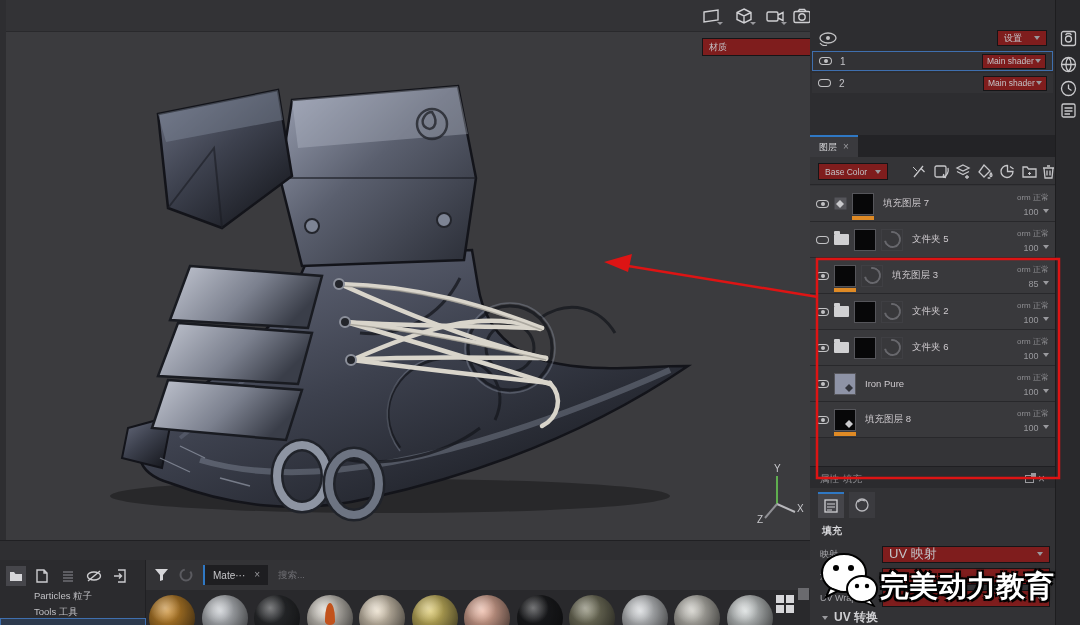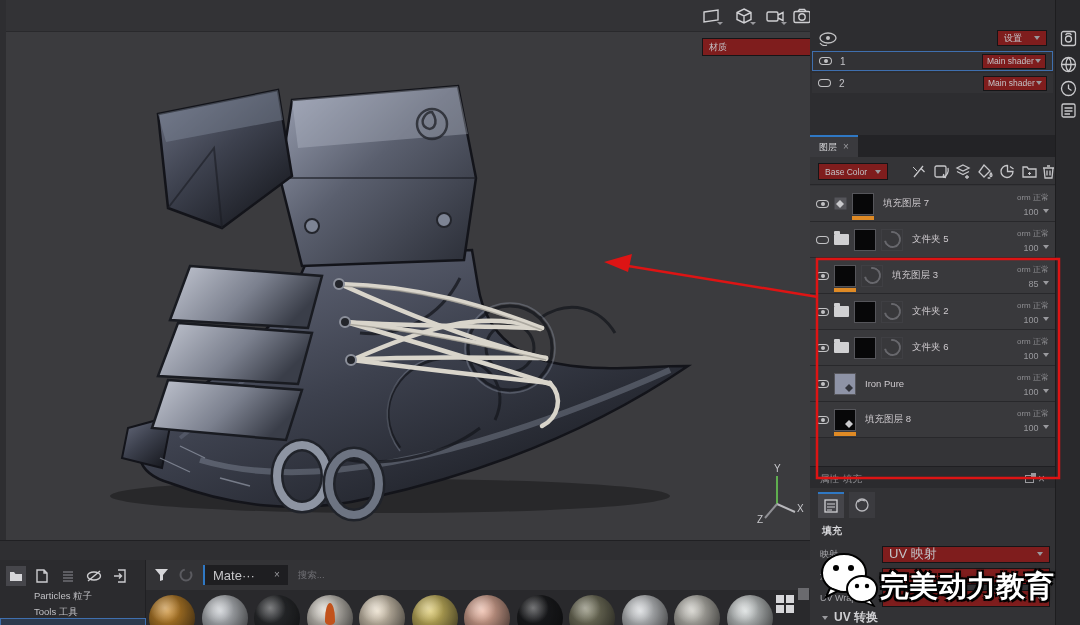--- a/index.html
+++ b/index.html
@@ -117,21 +117,21 @@
   .sh-ic { position:absolute; top:566px; width:20px; height:20px; display:flex;
          align-items:center; justify-content:center; }
   .sh-ic svg { stroke:#cccccf; fill:none; stroke-width:1.4; }
   .tree-item { position:absolute; left:0; width:146px; height:15px; font-size:9.5px;
          color:#c0c0c4; padding-left:34px; display:flex; align-items:center; }
   #tree-sel { left:0; top:618px; width:146px; height:7px; background:#2d3a4d;
          border:1px solid #3f6fae; border-bottom:none; }
   #search-row { left:146px; top:560px; width:664px; height:30px; background:#333336;
          display:flex; align-items:center; gap:10px; padding:0 8px; }
   #filter-tag { height:20px; background:#1e1e21; border-left:2px solid #2f78c4;
-         display:flex; align-items:center; gap:19px; padding:0 8px; font-size:13px; color:#c6c6c9; }
+         display:flex; align-items:center; gap:9px; padding:0 8px; font-size:10px; color:#c6c6c9; }
   #swatch-strip { left:146px; top:590px; width:664px; height:35px; background:#29292c;
          overflow:hidden; }
   .swatch { position:absolute; top:5px; width:46px; height:46px; border-radius:50%; }
   #grid-ic { position:absolute; left:776px; top:595px; width:18px; height:18px;
          display:grid; grid-template-columns:8px 8px; grid-gap:2px; }
   #grid-ic span { width:8px; height:8px; background:#d6d6d9; }
   #scroll-thumb { position:absolute; left:798px; top:588px; width:11px; height:12px; background:#6a6a6e; }
 
   
   #annot { left:0; top:0; width:1080px; height:625px; pointer-events:none; z-index:40; }

